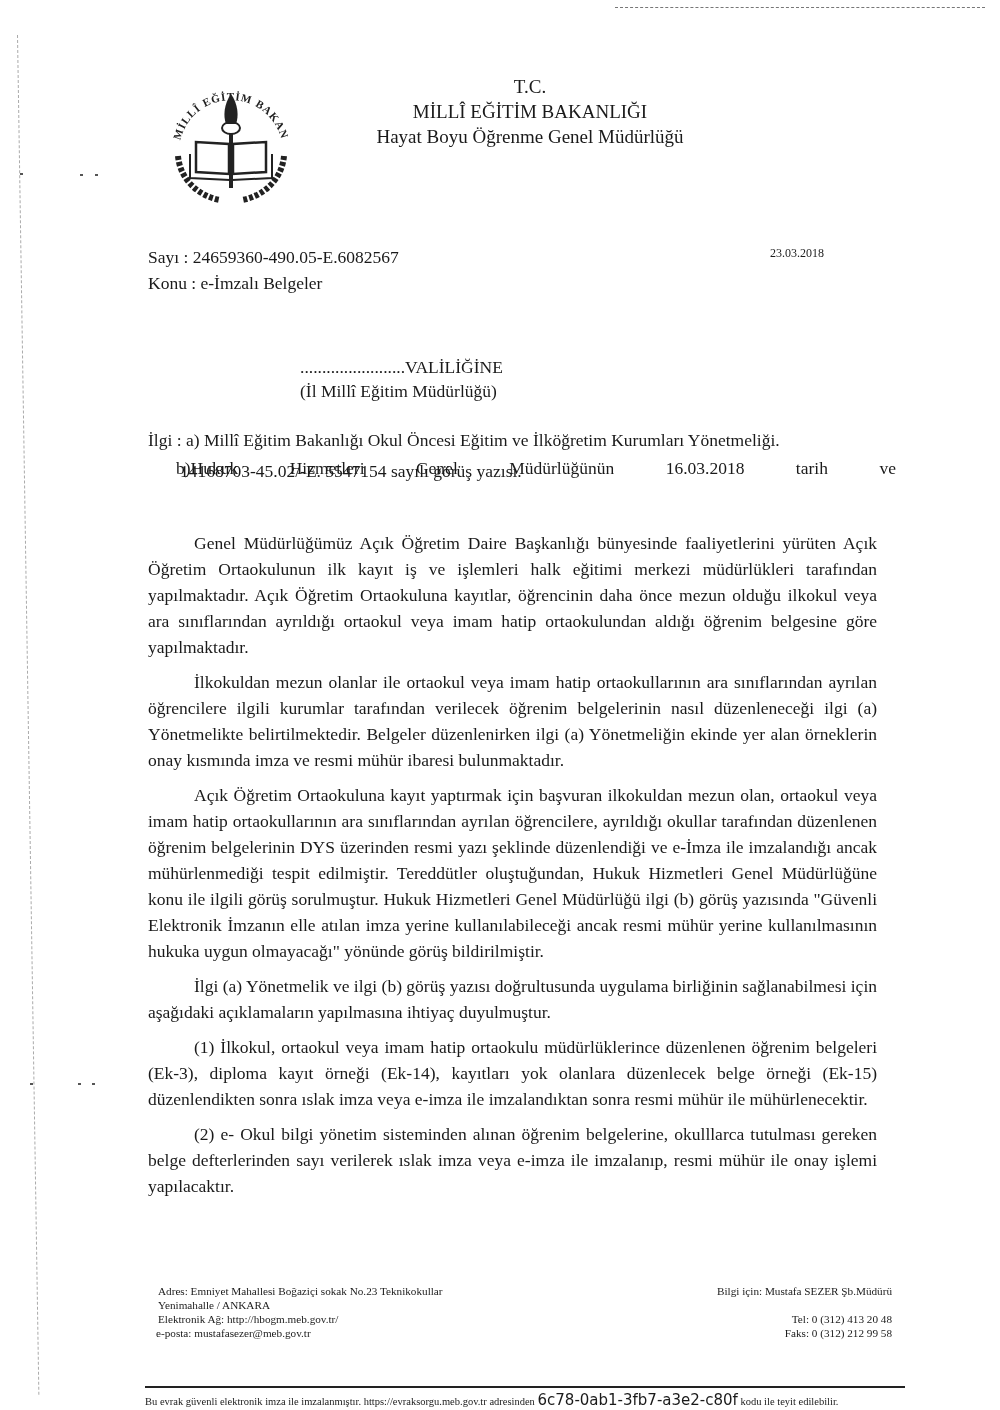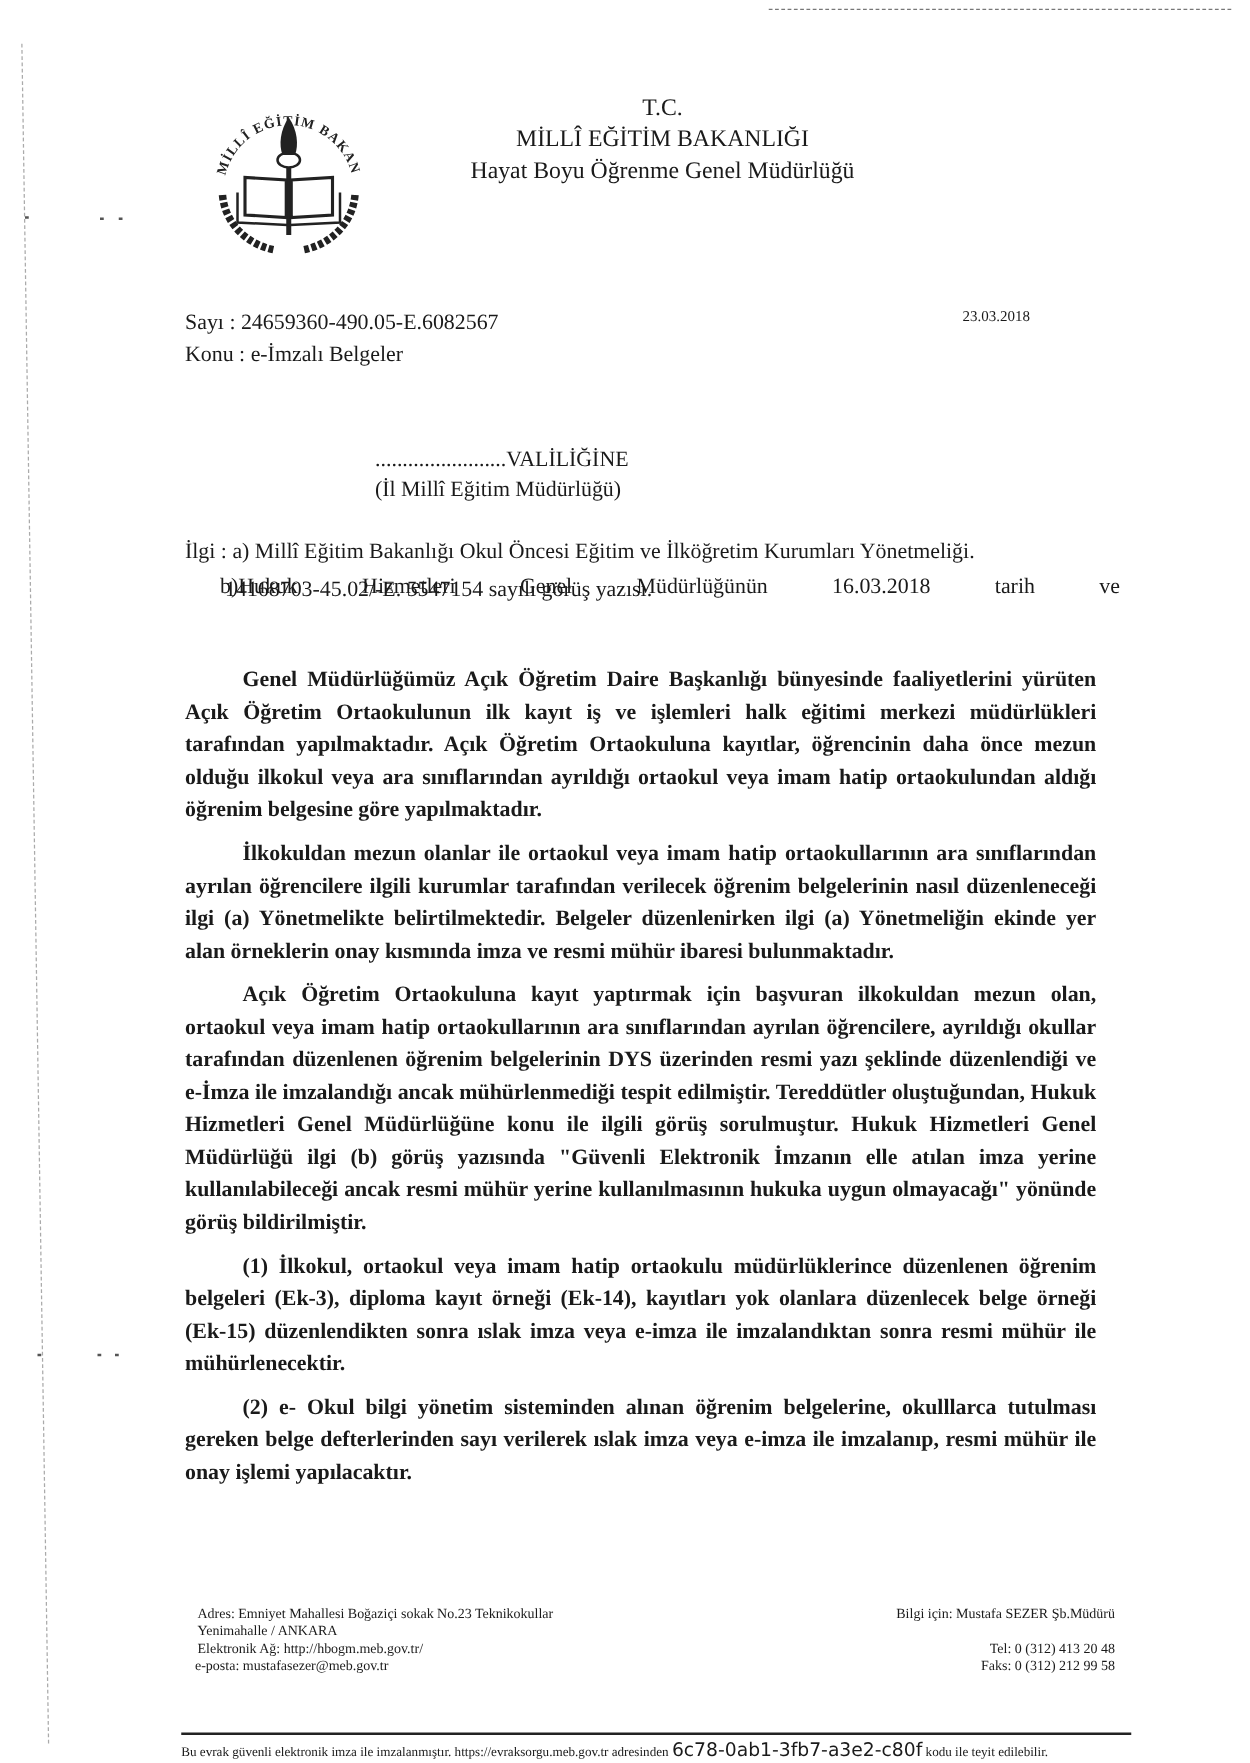--- a/index.html
+++ b/index.html
@@ -9,21 +9,21 @@
   .scan-top { left:615px; top:7px; width:370px; height:0; border-top:1px dashed #777; }
   .scan-left { left:17px; top:35px; width:0; height:1360px; border-left:1px dashed #aaa; transform:rotate(-0.9deg); transform-origin:top; }
   .punch { width:3px; height:2px; background:#555; }
   .logo { left:158px; top:64px; width:146px; height:146px; }
   .hdr { left:300px; width:460px; text-align:center; font-size:19px; line-height:26px; }
   .meta { left:148px; font-size:17.5px; line-height:24px; }
   .date { left:770px; top:246px; font-size:12px; }
   .addr { left:300px; width:460px; text-align:left; font-size:17.5px; line-height:24px; }
   .ilgi { left:148px; font-size:17.5px; line-height:22px; }
   .body-text { left:148px; width:745px; font-size:17.5px; line-height:26px; text-align:justify; }
-  .body-text p { margin:0 16px 9px 0; text-indent:46px;font-weight:bold; }
+  .body-text p { margin:0 16px 9px 0; text-indent:46px; }
   .foot { font-size:11.2px; line-height:14px; }
   .foot-rule { left:145px; top:1386px; width:760px; border-top:2px solid #222; }
   .verify { left:145px; top:1391px; width:760px; font-size:10.5px; white-space:nowrap; }
   .verify .code { font-family:"DejaVu Sans", sans-serif; font-size:15px; }
   .ilgi-b { display:flex; justify-content:space-between; width:720px; }
 </style>
 </head>
 <body>
 
 <div class="abs scan-top"></div>
@@ -87,20 +87,21 @@
   <span>16.03.2018</span>
   <span>tarih</span>
   <span>ve</span>
 </div>
 <div class="abs ilgi" style="top:460px; left:180px">14168703-45.02/-E.  5547154 sayılı görüş yazısı.</div>
 
 <div class="abs body-text" style="top:530px">
   <p>Genel Müdürlüğümüz Açık Öğretim Daire Başkanlığı bünyesinde faaliyetlerini yürüten Açık Öğretim Ortaokulunun ilk kayıt iş ve işlemleri halk eğitimi merkezi müdürlükleri tarafından yapılmaktadır. Açık Öğretim Ortaokuluna kayıtlar, öğrencinin daha önce mezun olduğu ilkokul veya ara sınıflarından ayrıldığı ortaokul veya imam hatip ortaokulundan aldığı öğrenim belgesine göre yapılmaktadır.</p>
   <p>İlkokuldan mezun olanlar ile ortaokul veya imam hatip ortaokullarının ara sınıflarından ayrılan öğrencilere  ilgili kurumlar tarafından verilecek öğrenim belgelerinin nasıl düzenleneceği ilgi (a) Yönetmelikte belirtilmektedir. Belgeler düzenlenirken  ilgi (a) Yönetmeliğin ekinde yer alan örneklerin onay kısmında imza ve resmi mühür ibaresi bulunmaktadır.</p>
   <p>Açık Öğretim Ortaokuluna kayıt yaptırmak için başvuran  ilkokuldan mezun  olan, ortaokul veya imam hatip ortaokullarının ara sınıflarından ayrılan öğrencilere, ayrıldığı okullar tarafından düzenlenen öğrenim belgelerinin DYS üzerinden resmi yazı şeklinde düzenlendiği ve  e-İmza ile imzalandığı ancak mühürlenmediği tespit edilmiştir. Tereddütler oluştuğundan, Hukuk Hizmetleri Genel Müdürlüğüne konu ile ilgili görüş sorulmuştur. Hukuk Hizmetleri Genel Müdürlüğü ilgi (b) görüş yazısında "Güvenli Elektronik İmzanın elle atılan imza yerine kullanılabileceği ancak resmi mühür yerine kullanılmasının hukuka uygun olmayacağı" yönünde görüş bildirilmiştir.</p>
+  <p>İlgi (a) Yönetmelik ve ilgi (b) görüş yazısı doğrultusunda uygulama birliğinin sağlanabilmesi için aşağıdaki açıklamaların yapılmasına ihtiyaç duyulmuştur.</p>
   <p>(1) İlkokul, ortaokul veya imam hatip ortaokulu müdürlüklerince düzenlenen öğrenim belgeleri  (Ek-3), diploma kayıt örneği (Ek-14),  kayıtları yok olanlara düzenlecek belge örneği (Ek-15) düzenlendikten sonra ıslak imza veya e-imza ile imzalandıktan sonra resmi mühür ile mühürlenecektir.</p>
   <p>(2) e- Okul bilgi yönetim sisteminden alınan öğrenim belgelerine, okulllarca tutulması gereken belge defterlerinden sayı verilerek  ıslak imza veya  e-imza ile imzalanıp, resmi mühür ile onay işlemi yapılacaktır.</p>
 </div>
 
 <div class="abs foot" style="left:158px; top:1284px">Adres: Emniyet Mahallesi Boğaziçi sokak No.23 Teknikokullar</div>
 <div class="abs foot" style="left:158px; top:1298px">Yenimahalle / ANKARA</div>
 <div class="abs foot" style="left:158px; top:1312px">Elektronik Ağ: http://hbogm.meb.gov.tr/</div>
 <div class="abs foot" style="left:156px; top:1326px">e-posta: mustafasezer@meb.gov.tr</div>
 <div class="abs foot" style="left:600px; width:292px; text-align:right; top:1284px">Bilgi için:  Mustafa SEZER  Şb.Müdürü</div>
 <div class="abs foot" style="left:600px; width:292px; text-align:right; top:1312px">Tel:  0 (312) 413 20 48</div>

